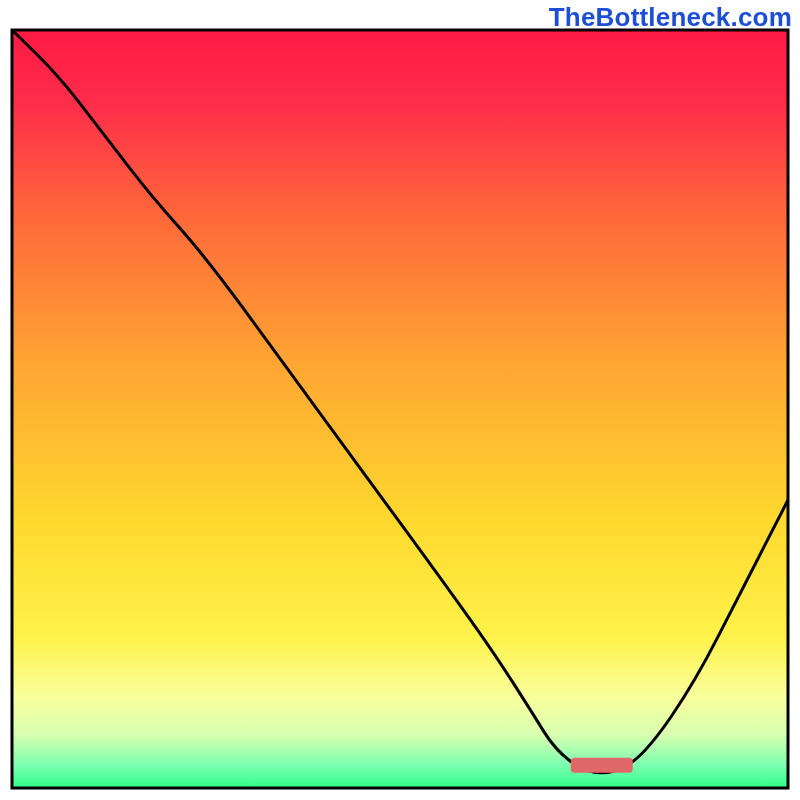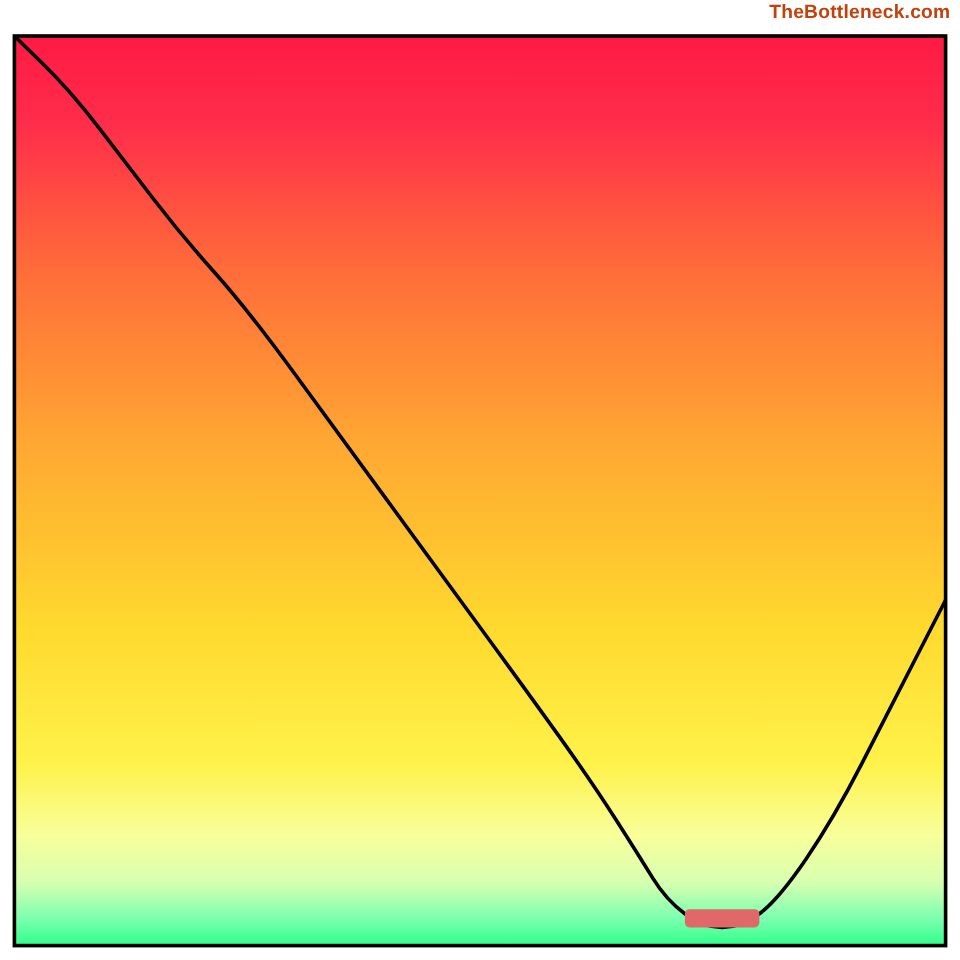--- a/index.html
+++ b/index.html
@@ -12,23 +12,23 @@
   }
   .wrap {
     position: relative;
     width: 800px;
     height: 800px;
   }
   .watermark {
     position: absolute;
     top: 2px;
     right: 8px;
-    font-size: 16px;
+    font-size: 26px;
     font-weight: bold;
-    color: #c2410c;
+    color: #1d4ed8;
     letter-spacing: 0.2px;
   }
   svg {
     position: absolute;
     top: 0;
     left: 0;
   }
 </style>
 </head>
 <body>

